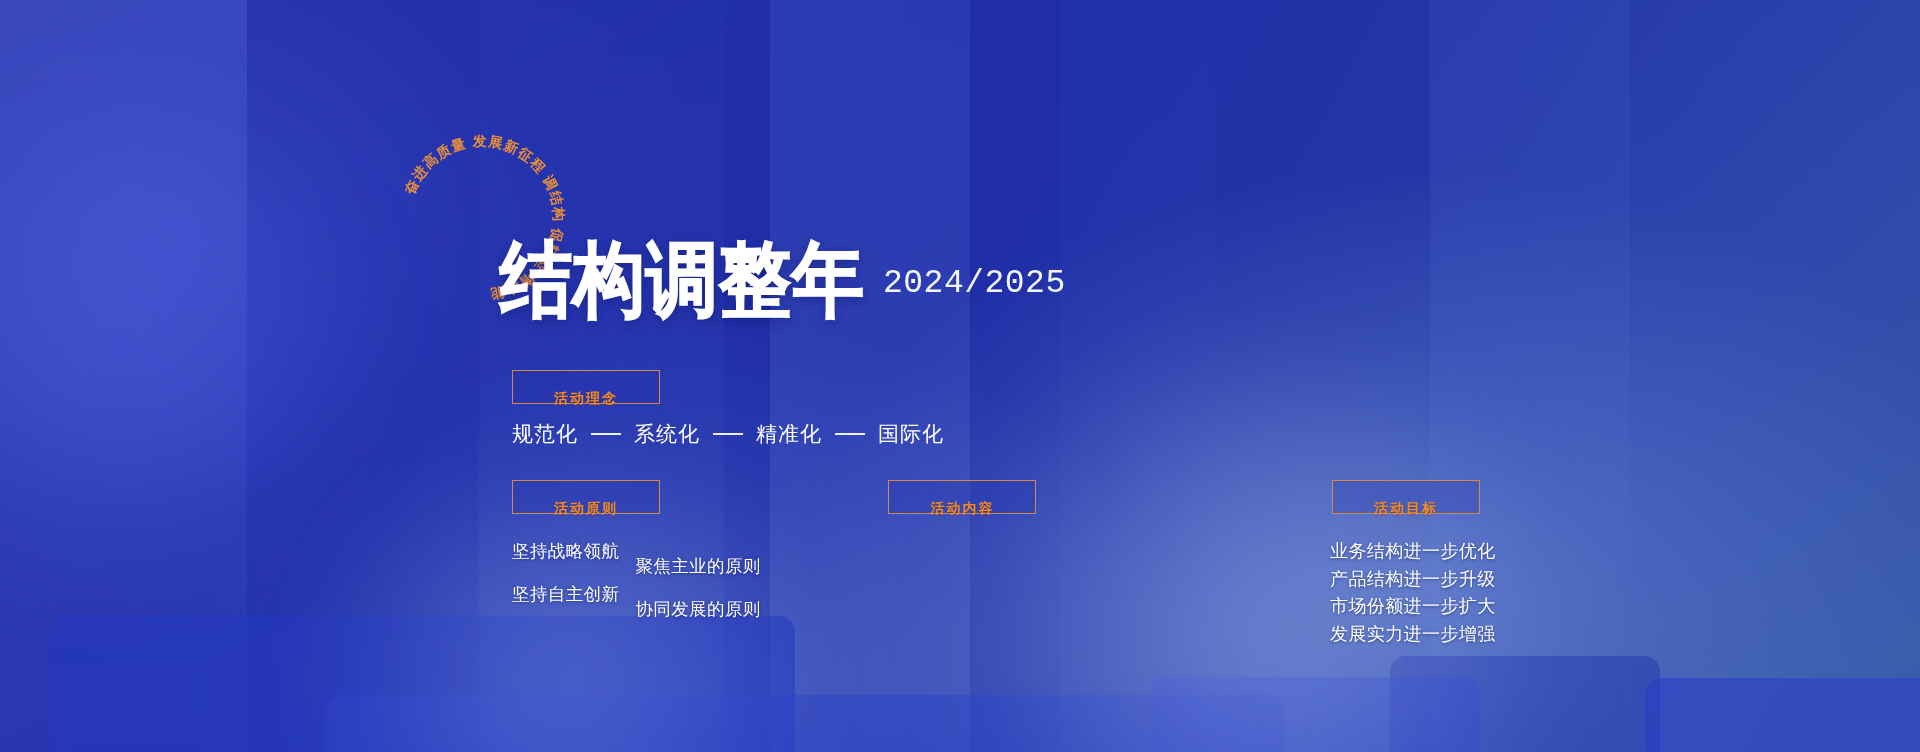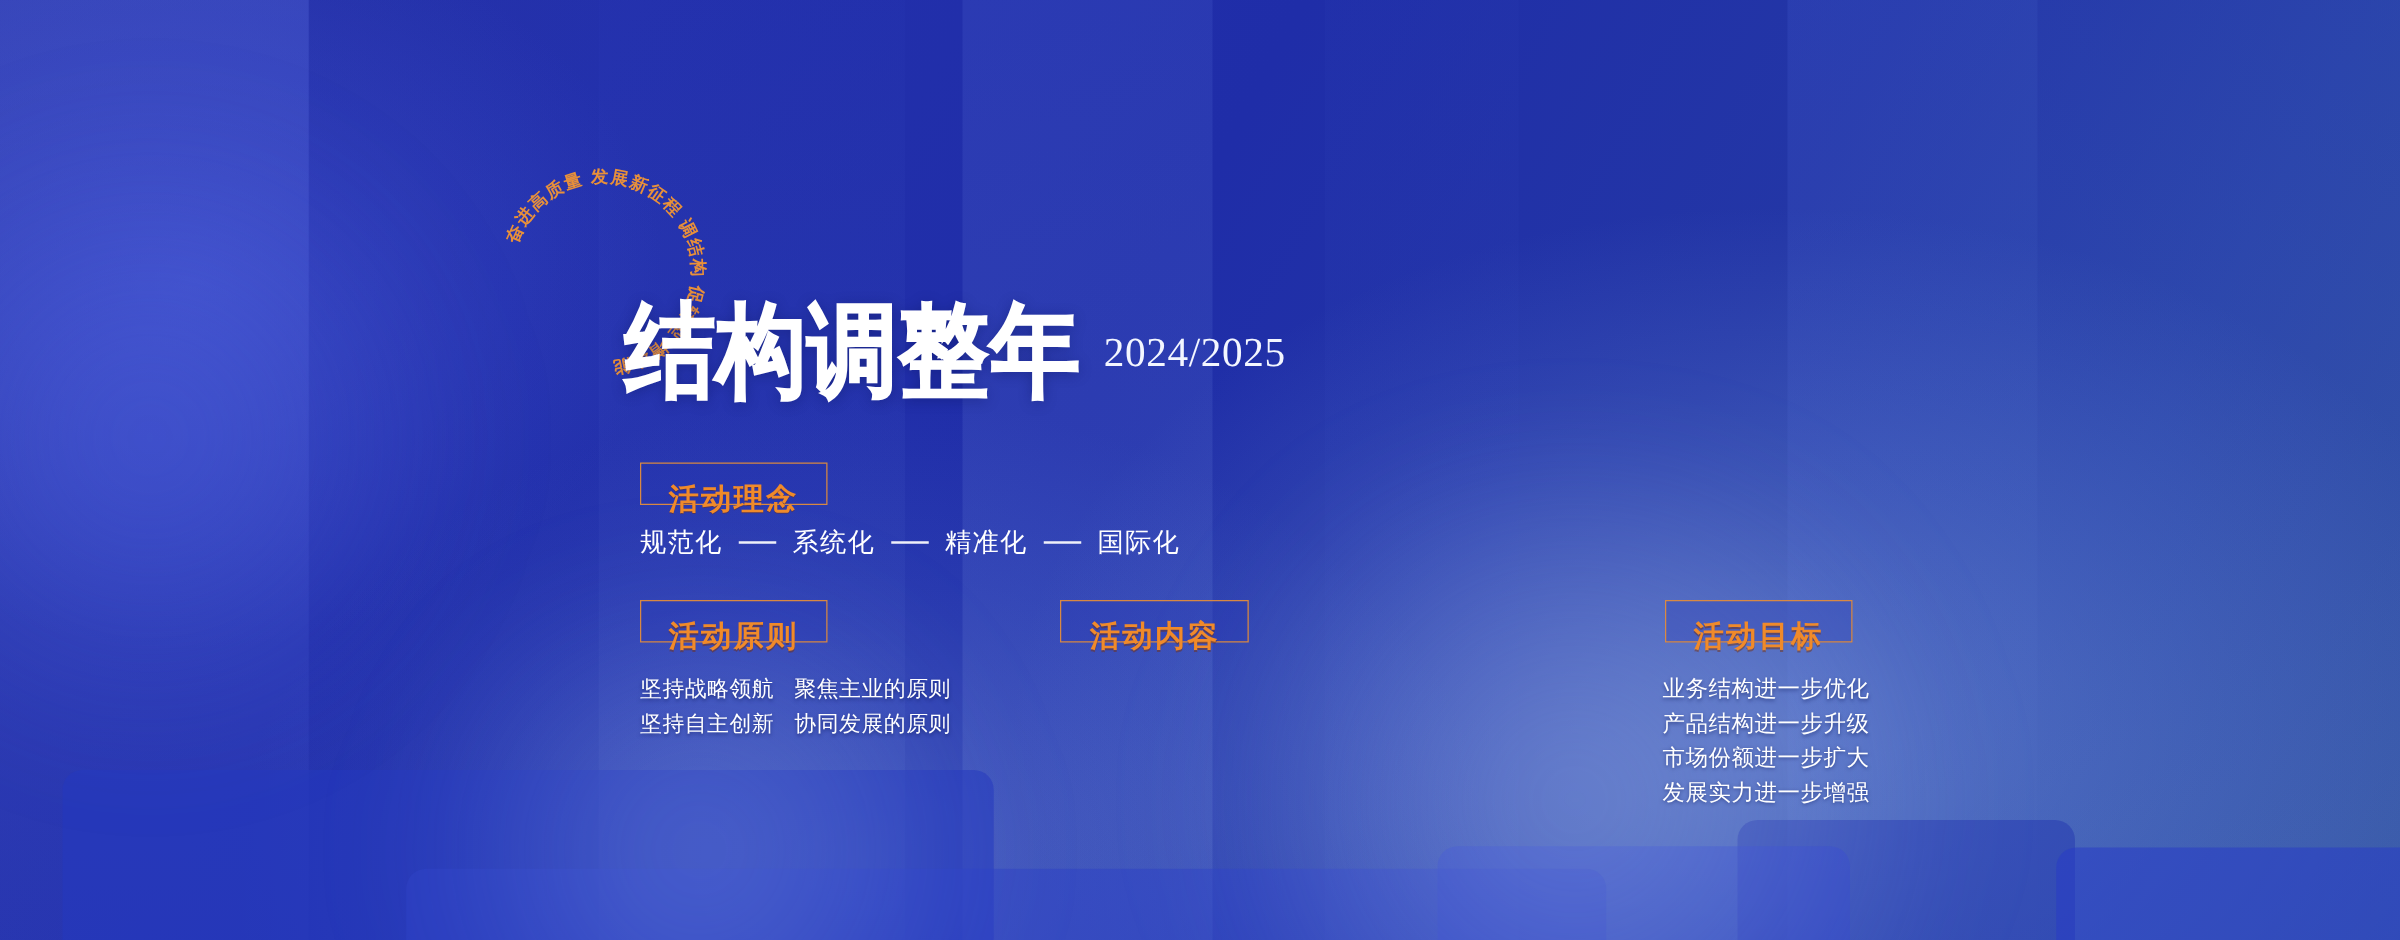--- a/index.html
+++ b/index.html
@@ -55,40 +55,40 @@
     font-size:72px;line-height:72px;font-weight:900;color:#ffffff;
     letter-spacing:1px;
     font-family:"DejaVu Sans","Liberation Sans",sans-serif;
     -webkit-text-stroke:1.5px #ffffff;
     text-shadow:0 2px 10px rgba(10,20,90,.45);
     transform:scaleY(1.14);transform-origin:bottom left;
   }
   #yearrange{
     margin-left:18px;margin-bottom:4px;
     font-size:33px;line-height:33px;font-weight:400;color:#f3f6ff;
-    letter-spacing:.5px;font-family:Liberation Serif, serif;
+    letter-spacing:.5px;font-family:Liberation Mono, monospace;
   }
 
   
   .badge{
     position:absolute;height:34px;min-width:148px;box-sizing:border-box;
     border:1.6px solid rgba(225,140,60,.95);
     display:flex;align-items:center;justify-content:center;
     padding:0 22px;
     background:rgba(36,52,175,.28);
   }
   .badge span{
-    color:#f08a2a;font-size:24px;font-weight:900;letter-spacing:2px;
+    color:#f08a2a;font-size:14px;font-weight:900;letter-spacing:2px;
     font-family:Liberation Mono, monospace;
     text-shadow:0 1px 0 rgba(120,45,0,.45);
     margin-top:24px;
   }
   #badge-concept{left:512px;top:370px;}
   #badge-principle{left:512px;top:480px;justify-content:center;}
-  #badge-contents{left:848px;top:480px;padding-left:23px;}
+  #badge-contents{left:888px;top:480px;padding-left:23px;}
   #badge-goals{left:1332px;top:480px;justify-content:center;}
 
   
   #conceptline{
     position:absolute;left:512px;top:420px;
     display:flex;align-items:center;
     color:#ffffff;font-size:21px;letter-spacing:1px;white-space:nowrap;
   }
   #conceptline .dash{
     display:inline-block;width:30px;height:1.6px;background:#ffffff;
@@ -96,21 +96,21 @@
   }
 
   
   .col{position:absolute;color:#ffffff;}
   .col .line{
     display:flex;white-space:nowrap;
     font-size:17.5px;line-height:27.5px;letter-spacing:.4px;
     text-shadow:0 1px 3px rgba(8,18,80,.5);
   }
   .col .line .a{}
-  .col .line .b{margin-left:16px;}
+  .col .line .b{margin-left:16px;margin-top:15px;}
   #col-principle{left:512px;top:538px;}
   #col-contents{left:864px;top:538px;}
   #col-goals{left:1330px;top:538px;}
   #col-goals .line{font-size:18px;}
 </style>
 </head>
 <body>
 
 <div id="banner">
   <div class="band b1"></div>

